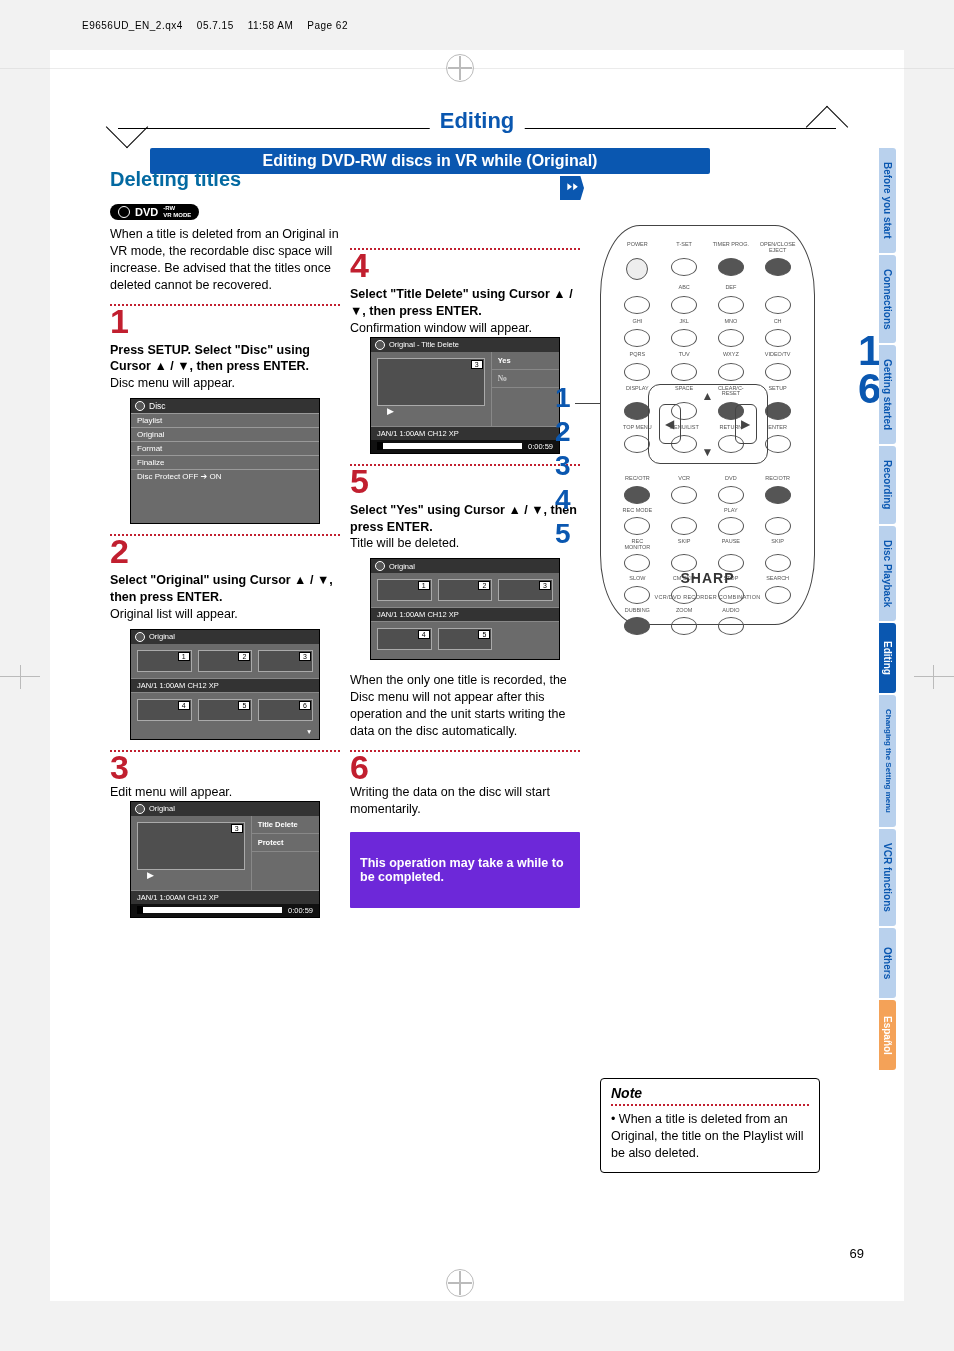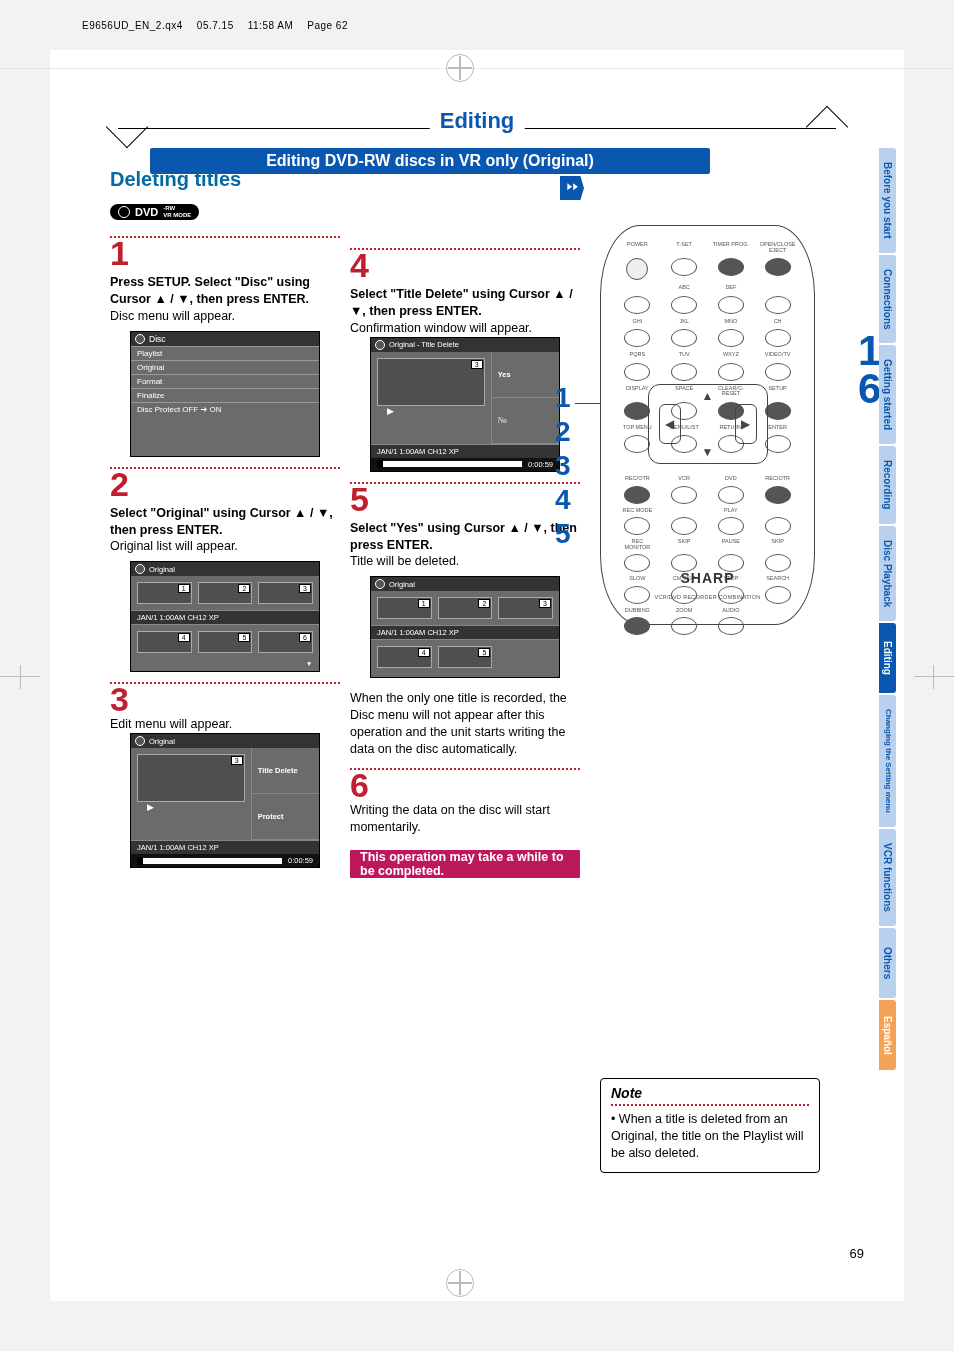--- a/index.html
+++ b/index.html
@@ -91,36 +91,36 @@
   .thumbs { display:flex; gap:6px; margin:6px 6px; }
   .thumb { flex:1; height:22px; background:#4f4f4f; border:1px solid #aaa; position:relative; }
   .thumb .tag { position:absolute; top:1px; right:1px; background:#fff; color:#000; font-size:7px; padding:0 3px; border:1px solid #000;}
   .original-panel .meta { background:#333; color:#fff; font-size:7.5px; padding:2px 6px; border-top:1px solid #888; border-bottom:1px solid #888;}
   .edit-panel { border:1px solid #000; background:#6b6b6b; color:#fff; font-size:7.5px; }
   .edit-panel .titlebar{ background:#333; padding:2px 4px; display:flex;gap:4px;align-items:center;}
   .edit-panel .body { display:flex; }
   .edit-panel .preview { flex:1.6; padding:6px;}
   .edit-panel .preview .thumb { height:48px; width:100%;}
   .edit-panel .options { flex:1; border-left:1px solid #888;}
-  .edit-panel .options div{ padding:18px 6px; border-bottom:1px solid #888; font-weight:bold;}
+  .edit-panel .options div{ padding:4px 6px; border-bottom:1px solid #888; font-weight:bold;}
   .edit-panel .play { font-size:9px; padding:0 0 4px 10px;}
   .edit-panel .meta{ background:#333; padding:2px 6px; border-top:1px solid #888;}
   .edit-panel .progress { background:#111; display:flex; justify-content:space-between; padding:2px 6px; align-items:center;}
   .edit-panel .progress .bar { flex:1; height:6px; background:#fff; margin-right:6px; position:relative;}
   .edit-panel .progress .bar::before { content:""; position:absolute; left:0; top:-1px; width:6px; height:8px; background:#000;}
   .confirm-panel .options div.yes { color:#fff; font-weight:bold;}
   .confirm-panel .options div.no { color:#ccc;font-family:Liberation Serif, serif;}
   .note-box {
     border:1px solid #000; border-radius:4px; padding:6px 10px 10px;
   }
   .note-head { font-weight:bold; font-style:italic; font-size:14px;}
   .note-dots { border-top:2px dotted #c11f2f; margin:3px 0 5px;}
   .callout-box {
-    background:#be185d; color:#fff; font-weight:bold;
-    padding:0 10px; font-size:12.5px; border-radius:1px;
+    background:#6d28d9; color:#fff; font-weight:bold;
+    padding:24px 10px; font-size:12.5px; border-radius:1px;
     margin-top:14px;
   }
   .remote-area {
     position:absolute; top:225px; left:600px; width:215px; height:400px;
   }
   .remote-body {
     position:absolute; inset:0;
     border:1.5px solid #444; border-radius:40px/70px;
     background:#fff;
   }
@@ -204,38 +204,39 @@
 <div class="side-hair-left"></div>
 <div class="side-hair-right"></div>
 
 <div class="diamond-left"></div>
 <div class="diamond-right"></div>
 <div class="page-title-line"></div>
 <div class="page-title-wrap">
   <span class="page-title">Editing</span>
 </div>
 
-<div class="section-bar">Editing DVD-RW discs in VR only (Original)</div>
+<div class="section-bar">Editing DVD-RW discs in VR while (Original)</div>
 <div class="red-header">Deleting titles</div>
 <div class="pointer">
   <svg viewBox="0 0 24 24">
       <path d="M4 4l8 6-8 6V4zm10 0v12l8-6-8-6z"></path>
     </svg>
 </div>
 
 <div class="dvd-badge">
   <span class="left-swirl"></span>
   <span>DVD</span>
   <span class="sm">
     <span>-RW</span><br>
     <span>VR MODE</span>
   </span>
 </div>
 
 <div class="col left">
+  <p>When a title is deleted from an Original in VR mode, the recordable disc space will increase. Be advised that the titles once deleted cannot be recovered.</p>
 
   <div class="dots"></div>
   <div class="step-num">1</div>
   <p class="bold step-content">Press SETUP. Select "Disc" using Cursor ▲ / ▼, then press ENTER.</p>
   <p>Disc menu will appear.</p>
   <div class="ui-panel" style="width:190px; margin-left:20px;">
     <div class="titlebar">
         <span class="disc-icon"></span>
         <span>Disc</span>
       </div>

